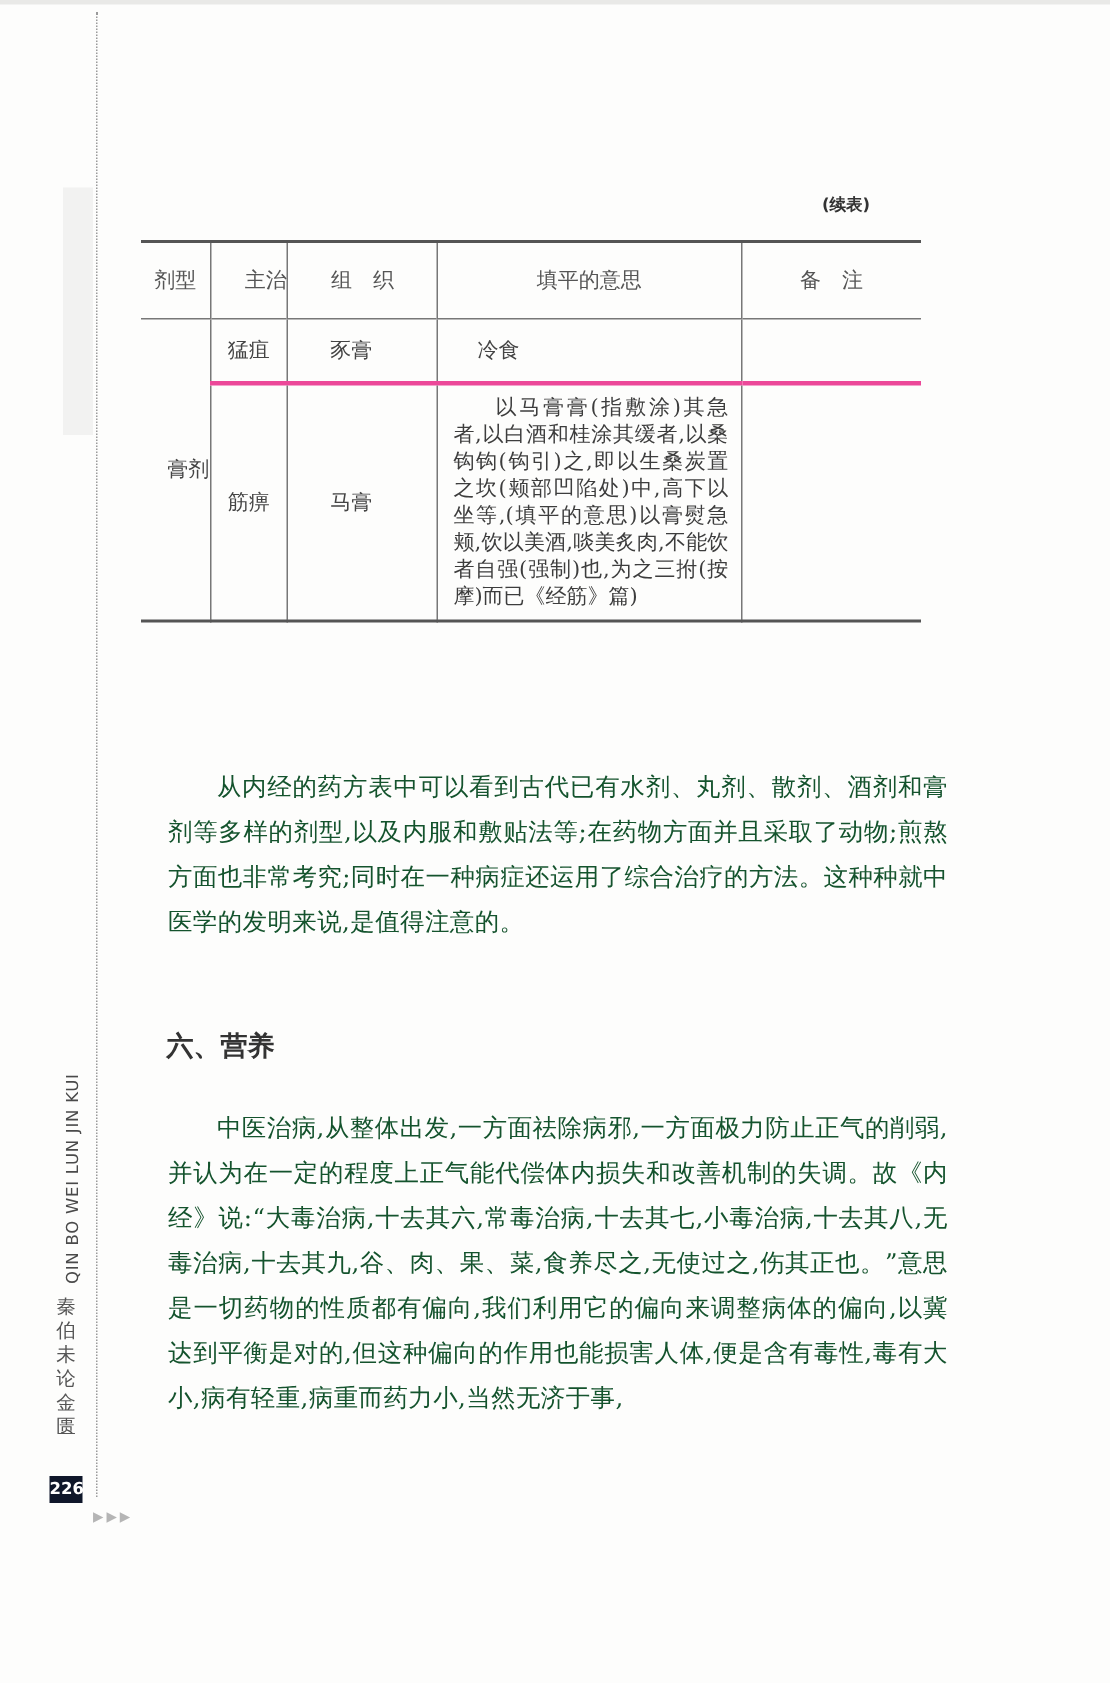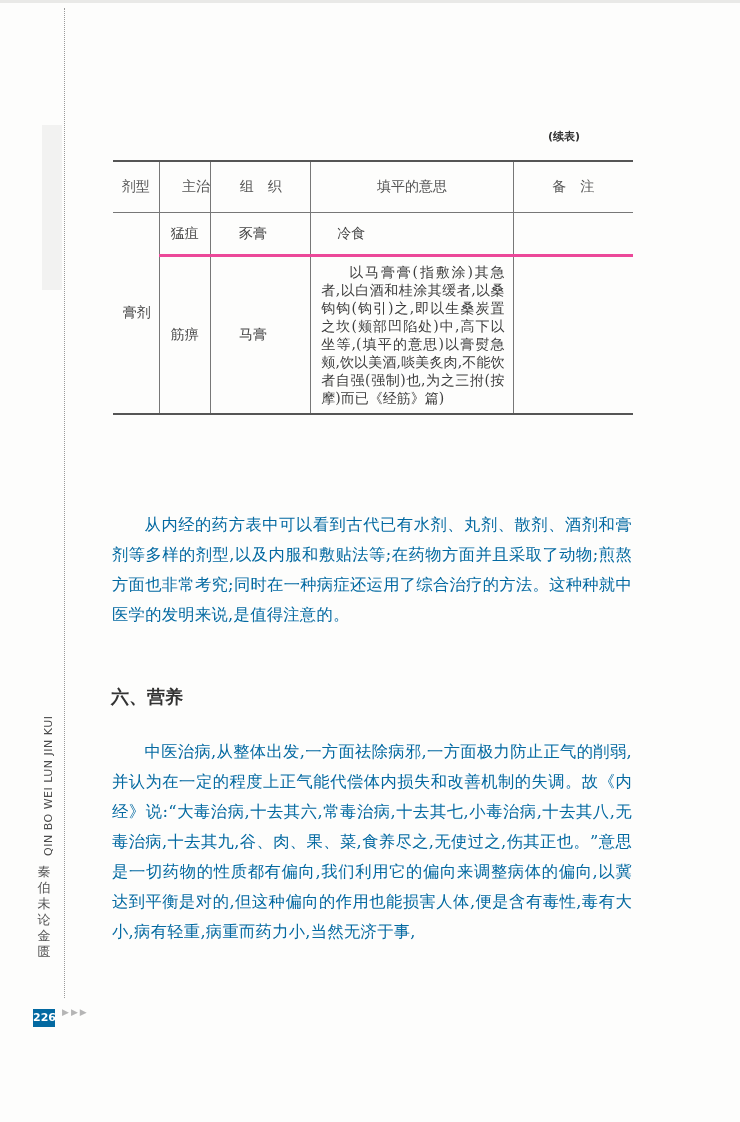--- a/index.html
+++ b/index.html
@@ -16,50 +16,50 @@
     .side-pinyin {
       position: absolute; left: 56px; top: 706px; transform-origin: left top; transform: rotate(-90deg) translate(-150px, -14px);
       font-family: "DejaVu Sans", sans-serif; font-size: 11px; letter-spacing: 0.5px; color: #4a4a4a; white-space: nowrap; width: 150px;
     }
     .side-title {
       position: absolute; left: 36px; top: 864px; width: 16px;
       font-size: 13px; line-height: 16px; color: #555; text-align: center;
     }
     .side-title span { display: block; }
     .page-num {
-      position: absolute; left: 33px; top: 984px; width: 22px; height: 18px; background: #0369a1; color: #fff;
-      font-family: "DejaVu Sans", sans-serif; font-size: 11px; font-weight: bold; text-align: center; line-height: 18px; margin-top: 25px;
+      position: absolute; left: 33px; top: 984px; width: 22px; height: 18px; background: #0f172a; color: #fff;
+      font-family: "DejaVu Sans", sans-serif; font-size: 11px; font-weight: bold; text-align: center; line-height: 18px;
     }
     .arrows { position: absolute; left: 62px; top: 1007px; font-size: 9px; color: #b5b5b5; letter-spacing: 2px; font-family: "DejaVu Sans", sans-serif; }
 
     .cont-label { position: absolute; left: 548px; top: 129px; font-size: 11px; font-weight: bold; color: #333; font-family: "DejaVu Sans", sans-serif; }
 
     table.main {
-      position: absolute; left: 113px; top: 160px; width: 520px; border-collapse: collapse;
+      position: absolute; left: 94px; top: 160px; width: 520px; border-collapse: collapse;
       font-size: 14px; color: #444;
     }
     table.main td, table.main th { border-left: 1px solid #777; border-right: 1px solid #777; padding: 0; }
     table.main tr > *:first-child { border-left: none; }
     table.main tr > *:last-child { border-right: none; }
     table.main thead tr { border-top: 2px solid #555; border-bottom: 1px solid #777; }
     table.main th { height: 50px; font-weight: normal; color: #555; }
     table.main tbody { border-bottom: 2px solid #555; }
     .c1 { width: 45px; } .c2 { width: 50px; text-align: right; } .c3 { width: 98px; } .c4 { width: 199px; } .c5 { width: 118px; margin-left: 32px; }
     .row-a td { height: 41px; border-bottom: 3px solid #ec4899; }
     .row-a .txt { padding-left: 28px; }
     .row-a .txt4 { padding-left: 26px; }
     .method {
       padding: 6px 8px 6px 10px !important; font-size: 14px; line-height: 18px; color: #3d3d3d; text-align: justify;
     }
     .method .indent { text-indent: 2em; display: block; }
     .dosage { text-align: left; vertical-align: middle; }
     .center { text-align: center; }
 
     .para {
-      position: absolute; left: 112px; width: 520px; font-size: 16.3px; line-height: 30px; color: #0369a1;
+      position: absolute; left: 112px; width: 520px; font-size: 16.3px; line-height: 30px; color: #14532d;
       text-align: justify; text-indent: 2em; letter-spacing: 0.3px;
     }
     .heading {
       position: absolute; left: 111px; top: 685px; font-size: 18px; font-weight: bold; color: #333;
       font-family: "DejaVu Sans", sans-serif;
     }
   </style>
 </head>
 <body>
 
@@ -86,21 +86,21 @@
     <tr>
       <th class="c1">剂型</th>
       <th class="c2">主治</th>
       <th class="c3">组　织</th>
       <th class="c4">填平的意思</th>
       <th class="c5">备　注</th>
     </tr>
   </thead>
   <tbody>
     <tr class="row-a">
-      <td class="dosage" rowspan="2" style="border-bottom:none; vertical-align:middle; text-align:center; padding-left:2px;">
+      <td class="dosage" rowspan="2" style="border-bottom:none; vertical-align:middle; text-align:right; padding-left:2px;">
         <span>膏剂</span>
       </td>
       <td class="center">猛疽</td>
       <td class="txt">豕膏</td>
       <td class="txt4">冷食</td>
       <td></td>
     </tr>
     <tr>
       <td class="center" style="vertical-align:middle;margin-left:32px;">筋痹</td>
       <td style="vertical-align:middle; padding-left:28px;">马膏</td>

